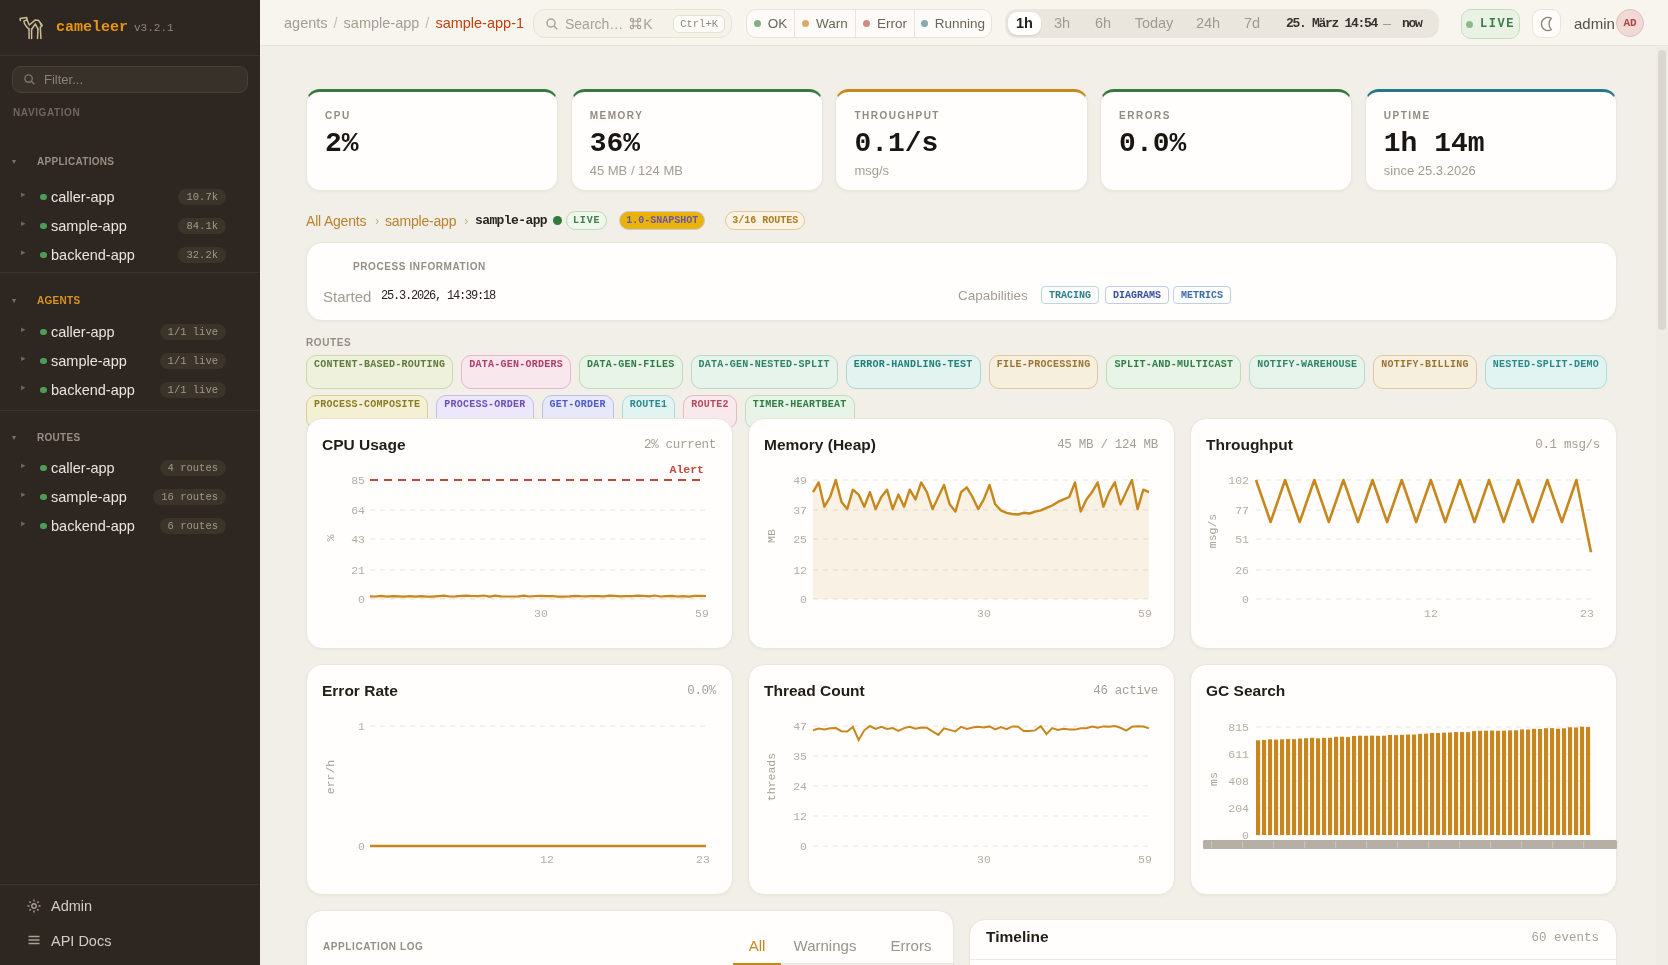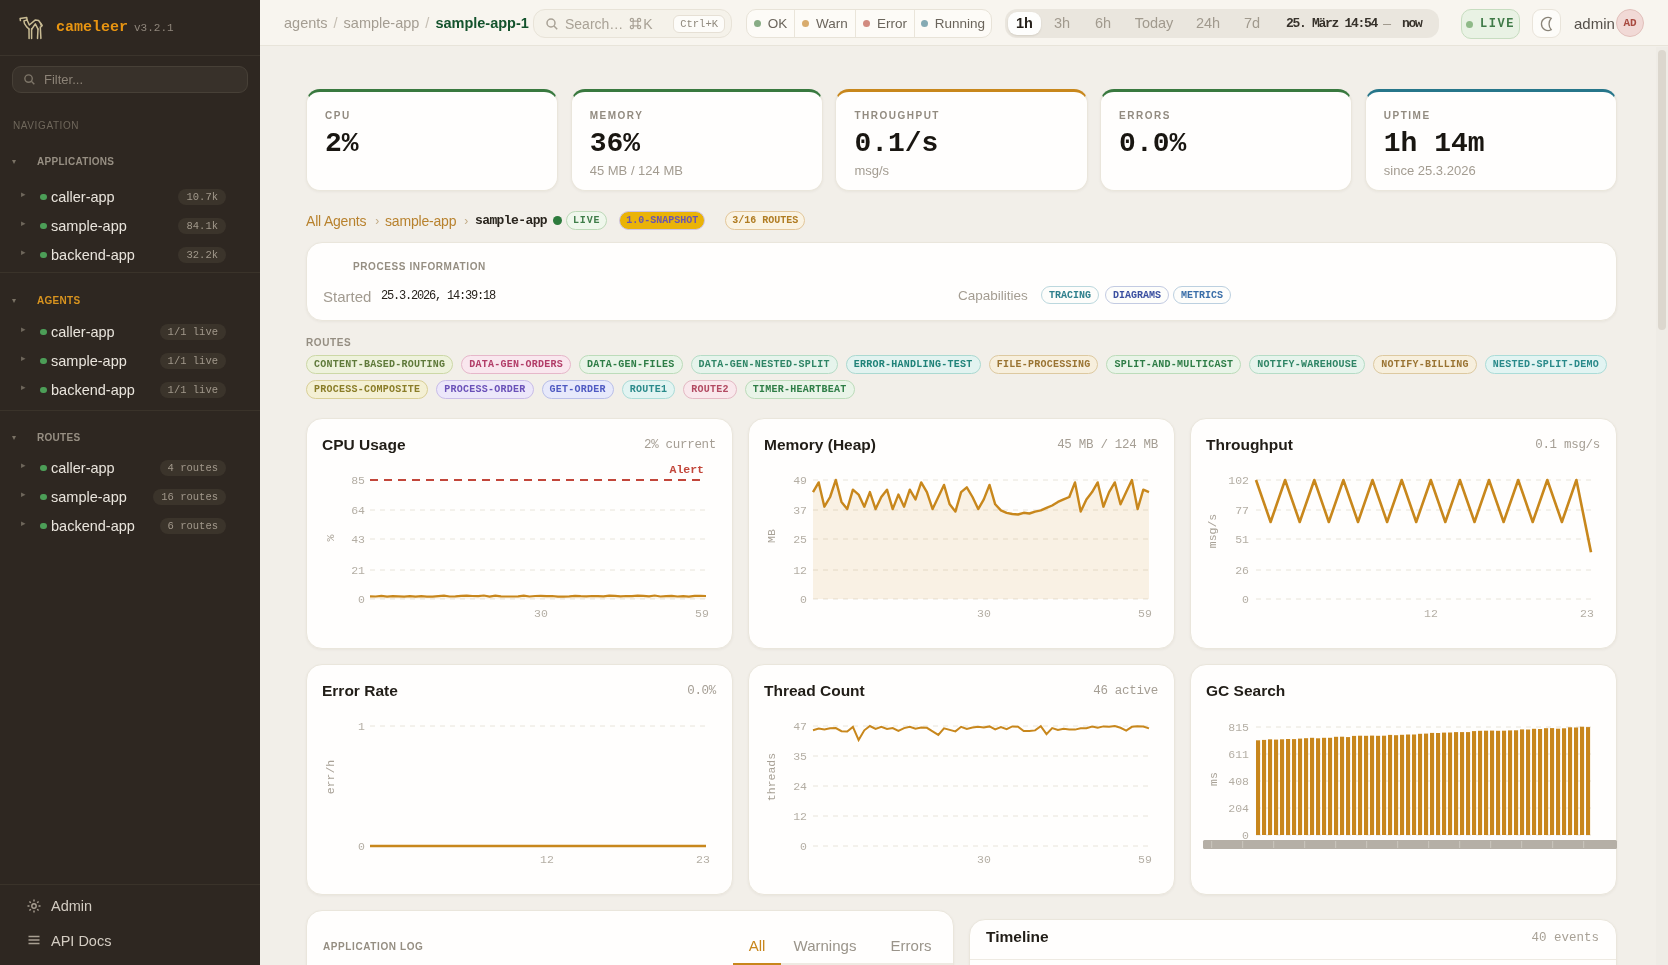--- a/index.html
+++ b/index.html
@@ -5,37 +5,37 @@
   background:#f2efe9; font-family:"Liberation Sans", sans-serif; }
 .mono { font-family:"Liberation Mono", monospace; }
 
 
 .sidebar { position:absolute; left:0; top:0; width:260px; height:965px; background:#2e2721; z-index:5; }
 .logo { position:absolute; left:0; top:0; width:260px; height:56px; border-bottom:1px solid #3b342c; }
 .logo svg { position:absolute; left:17px; top:13px; }
 .logoname { position:absolute; left:56px; top:19px; font-family:"Liberation Mono",monospace; font-weight:bold; font-size:15px; color:#e89511; }
 .logover { position:absolute; left:134px; top:22px; font-family:"Liberation Mono",monospace; font-size:11px; color:#8f867b; }
 .sfilter { position:absolute; left:12px; top:66px; width:236px; height:27px; background:#38312a; border:1px solid #474037; border-radius:9px; display:flex; align-items:center; padding:0 10px; gap:8px; color:#8b8276; font-size:13px; }
-.snav { position:absolute; left:13px; top:120px; font-size:10px; font-weight:normal; letter-spacing:0.6px; color:#6f675b; }
+.snav { position:absolute; left:13px; top:107px; font-size:10px; font-weight:bold; letter-spacing:0.6px; color:#6f675b; }
 .shead { position:absolute; left:0; width:260px; height:20px; }
 .shead .hcaret { position:absolute; left:12px; top:3px; font-size:8px; color:#7a7265; }
 .shead .htxt { position:absolute; left:37px; top:2px; font-size:10px; font-weight:bold; letter-spacing:0.3px; color:#978f83; }
 .srow { position:relative; height:29px; }
 .scaret { position:absolute; left:21px; top:7px; font-size:9px; color:#6f675c; }
 .sdot { position:absolute; left:40px; top:11.5px; width:6.5px; height:6.5px; border-radius:50%; background:#4c9e57; }
 .sname { position:absolute; left:51px; top:7px; font-size:14.5px; color:#e9e4dc; }
 .sbadge { position:absolute; right:34px; top:6.5px; height:16px; line-height:16px; padding:0 8px; border-radius:8px; background:#3b342b; color:#a1988b; font-family:"Liberation Mono",monospace; font-size:10.5px; }
 .sdiv { position:absolute; left:0; width:260px; height:1px; background:#3a332a; }
 .sbottomrow { position:absolute; left:26px; display:flex; align-items:center; gap:9px; color:#d3ccc2; font-size:14.5px; }
 
 
 .topbar { position:absolute; left:260px; top:0; width:1408px; height:46px; background:#f8f5ef; border-bottom:1px solid #e8e4da; z-index:4; }
 .crumbs { position:absolute; left:24px; top:15px; font-size:14.5px; color:#a49d92; white-space:nowrap; }
 .crumbs .sep { color:#c5beb2; margin:0 6px; }
-.crumbs b { color:#14532d; font-weight:bold; }
+.crumbs b { color:#c2410c; font-weight:normal; }
 .search { position:absolute; left:273px; top:9px; width:199px; height:29px; background:#f5f2ea; border:1px solid #e8e3d8; border-radius:12px; display:flex; align-items:center; padding:0 6px 0 11px; gap:6px; color:#a9a296; font-size:14px; }
 .ctrlk { margin-left:auto; height:18px; line-height:17px; padding:0 6px; background:#fdfcf9; border:1px solid #e6e0d5; border-radius:6px; font-family:"Liberation Mono",monospace; font-size:10.5px; color:#8f887c; }
 .filters { position:absolute; left:486px; top:9px; height:29px; background:#fdfbf7; border:1px solid #e8e3d8; border-radius:10px; display:flex; align-items:center; }
 .fitem { display:flex; align-items:center; justify-content:center; gap:7px; font-size:13.5px; color:#6b655c; height:100%; }
 .fitem + .fitem { border-left:1px solid #eae5da; }
 .fdot { width:7px; height:7px; border-radius:50%; }
 .timegrp { position:absolute; left:745px; top:9px; width:434px; height:29px; background:#eae6de; border-radius:12px; white-space:nowrap; }
 .titem { position:absolute; top:0; height:29px; line-height:29px; text-align:center; font-size:14.5px; color:#a19a8e; }
 .titem.act { background:#fefefd; border-radius:9px; top:3px; height:23px; line-height:23px; color:#26211b; font-weight:bold; box-shadow:0 1px 2px rgba(60,45,20,.12); }
 .tdate { position:absolute; top:0; height:29px; line-height:29px; font-family:"Liberation Mono",monospace; font-size:13px; font-weight:bold; color:#37322b; letter-spacing:-1.3px; }
@@ -57,25 +57,25 @@
 .stat .sub { position:absolute; left:18px; top:71px; font-size:13px; color:#a39c91; }
 
 .crumbs2 { position:absolute; left:0; top:211px; display:flex; align-items:center; font-size:14px; letter-spacing:-0.2px; }
 .pill { height:19px; line-height:18px; border-radius:10px; border:1px solid; padding:0 6px; font-family:"Liberation Mono",monospace; font-size:10px; font-weight:bold; letter-spacing:0; }
 
 .proc { position:absolute; left:0; top:242px; width:1311px; height:79px; }
 .proclabel { position:absolute; left:16px; top:18px; font-size:10px; font-weight:bold; letter-spacing:0.6px; color:#958e82;margin-left:30px; }
 .started { position:absolute; left:16px; top:45px; font-size:15px; color:#a29b90; }
 .startval { position:absolute; left:74px; top:46px; font-family:"Liberation Mono",monospace; font-size:12px; letter-spacing:-1.2px; color:#27221c; }
 .caps { position:absolute; left:651px; top:45px; font-size:13.5px; color:#a49d92; }
-.cappill { position:absolute; top:43px; height:18px; line-height:17px; border-radius:9px; border:1px solid; padding:0 7px; background:#fdfdfb; font-family:"Liberation Mono",monospace; font-size:10px; font-weight:bold; letter-spacing:0; }
+.cappill { position:absolute; top:43px; height:18px; line-height:17px; border-radius:4px; border:1px solid; padding:0 7px; background:#fdfdfb; font-family:"Liberation Mono",monospace; font-size:10px; font-weight:bold; letter-spacing:0; }
 
 .routeslb { position:absolute; left:0; top:337px; font-size:10px; font-weight:bold; letter-spacing:0.6px; color:#958e82; }
 .tags { position:absolute; left:0; top:355px; width:1311px; display:flex; flex-wrap:wrap; gap:6px 8px; }
-.tag { height:19px; line-height:17px; border-radius:10px; border:1px solid; padding:0 7px; font-family:"Liberation Mono",monospace; font-size:10px; font-weight:bold; letter-spacing:0.25px; }
+.tag { height:34px; line-height:17px; border-radius:10px; border:1px solid; padding:0 7px; font-family:"Liberation Mono",monospace; font-size:10px; font-weight:bold; letter-spacing:0.25px; }
 
 .charts { position:absolute; left:0; top:418px; width:1311px; display:grid; grid-template-columns:427px 427px 427px; gap:15px 15px; }
 .chart { position:relative; height:231px; }
 .chart .ct { position:absolute; left:15px; top:17px; font-size:15.5px; font-weight:bold; color:#211d17; }
 .chart .cv { position:absolute; right:16px; top:19px; font-family:"Liberation Mono",monospace; font-size:12.5px; letter-spacing:-0.3px; color:#a59e94; }
 .chart svg { position:absolute; left:0; top:0; }
 .ml { font-family:"Liberation Mono",monospace; font-size:11.5px; fill:#b4aea4; }
 
 .bottom { position:absolute; left:0; top:910px; width:1311px; }
 .applog { position:absolute; left:0; top:0; width:648px; height:160px; }
@@ -509,21 +509,21 @@
     <div class="card applog">
       <div class="aplb">APPLICATION LOG</div>
       <div class="tabs">
         <div class="tab act" style="width:48px">All</div>
         <div class="tab" style="width:88px">Warnings</div>
         <div class="tab" style="width:84px">Errors</div>
       </div>
     </div>
     <div class="card timeline">
       <div class="tllb">Timeline</div>
-      <div class="tlev">40 events</div>
+      <div class="tlev">60 events</div>
       <div class="tldiv"></div>
     </div>
   </div>
 </div>
 
 <div class="scrollbar">
     <div class="thumb"></div>
   </div>
 
 </body></html>

